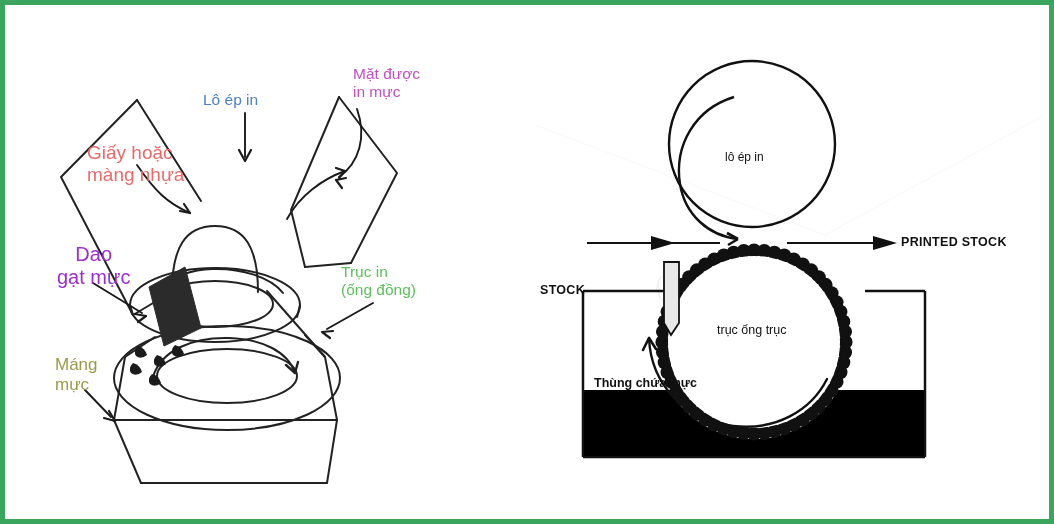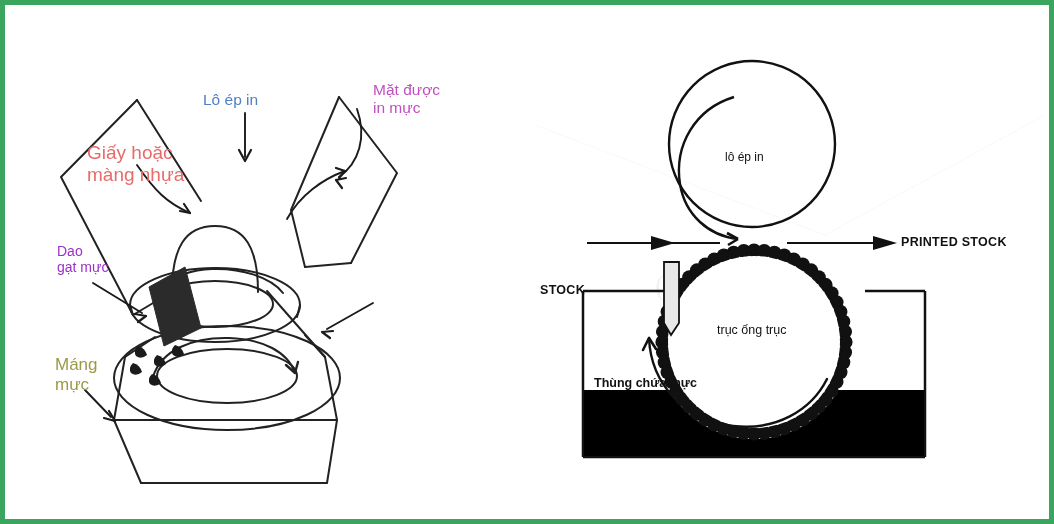--- a/index.html
+++ b/index.html
@@ -13,21 +13,21 @@
     overflow:hidden;
   }
   .panel{position:absolute;top:0;height:100%;}
   #left-panel{left:0;width:520px;}
   #right-panel{left:520px;width:529px;}
   svg{display:block;}
   .lbl{position:absolute;white-space:pre;line-height:1.15;}
   .lbl-paper{color:#e86b6b;font-size:19px;}
   .lbl-impression{color:#4f7fc4;font-size:15.5px;}
   .lbl-inked{color:#c04fc0;font-size:15.5px;}
-  .lbl-blade{color:#9b30c9;font-size:14px;}
+  .lbl-blade{color:#9b30c9;font-size:20px;text-align:center;}
   .lbl-trough{color:#9a9a4a;font-size:17px;}
   .lbl-cyl{color:#5cbf5c;font-size:15.5px;}
   .rlbl{position:absolute;white-space:pre;color:#111;font-weight:bold;}
   .rlbl-stock{font-size:12.5px;letter-spacing:.3px;margin-top:48px;}
   .rlbl-printed{font-size:12.5px;letter-spacing:.3px;}
   .rlbl-roller{font-size:12px;font-weight:normal;}
   .rlbl-cylinder{font-size:12.5px;font-weight:normal;}
   .rlbl-tank{font-size:12.5px;font-weight:bold;}
 </style>
 </head>
@@ -105,29 +105,31 @@
         <path d="M 368 298 L 322 324"></path>
         <path d="M 317 327 L 328 326 M 317 327 L 325 333" stroke-width="2.2"></path>
       </g>
     </svg>
 
     <div class="lbl lbl-paper" style="left:82px;top:137px;">Giấy hoặc
 màng nhựa</div>
 
     <div class="lbl lbl-impression" style="left:198px;top:86px;">Lô ép in</div>
 
-    <div class="lbl lbl-inked" style="left:348px;top:76px;margin-left:20px;">Mặt được
+    <div class="lbl lbl-inked" style="left:348px;top:60px;">Mặt được
 in mực</div>
 
     <div class="lbl lbl-blade" style="left:52px;top:238px;">Dao
 gạt mực</div>
 
     <div class="lbl lbl-trough" style="left:50px;top:350px;">Máng
 mực</div>
 
+    <div class="lbl lbl-cyl" style="left:336px;top:258px;">Trục in
+(ống đồng)</div>
   </div>
 
   <div class="panel" id="right-panel">
 
     <svg width="529" height="524" viewBox="0 0 529 524">
 
       <g opacity="0.07">
         <text x="130" y="290" font-family="Liberation Serif, serif" font-size="30" fill="#555">(&nbsp;&nbsp;&nbsp;&nbsp;&nbsp;)</text>
         <text x="230" y="282" font-family="Liberation Serif, serif" font-size="24" fill="#555">mom</text>
         <path d="M 10 120 L 300 230" stroke="#8aa" stroke-width="1" fill="none"></path>

